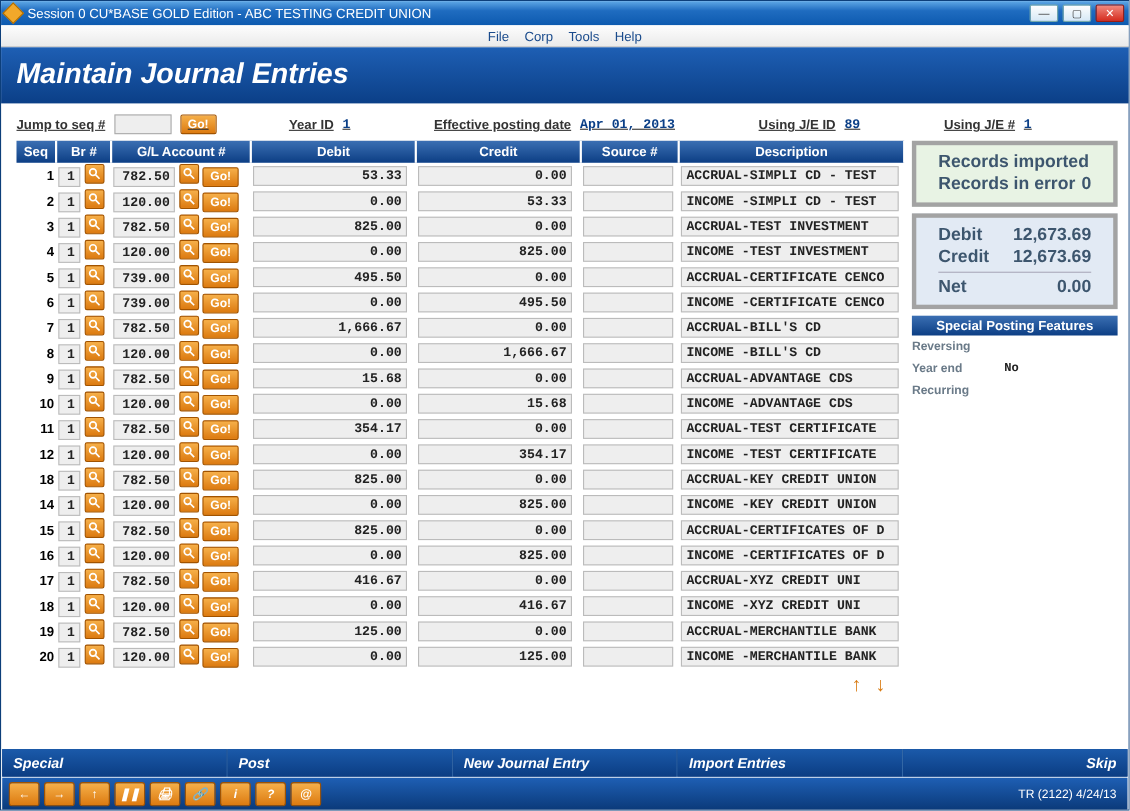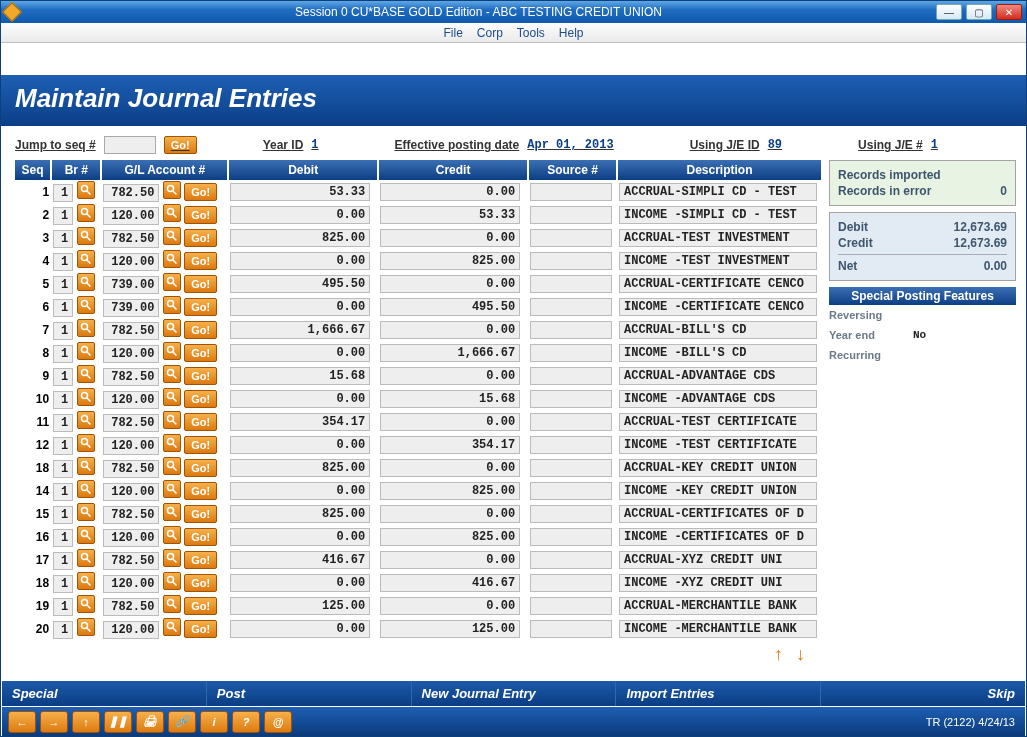--- a/index.html
+++ b/index.html
@@ -1,25 +1,25 @@
 <!DOCTYPE html>
 <html><head>
 <meta charset="utf-8">
 <style>
   * { box-sizing: border-box; margin: 0; padding: 0; }
   body { font-family: Tahoma, Arial, sans-serif; font-size: 11px; background: #fff; }
   .window { width: 1027px; height: 737px; border: 1px solid #0d3f7a; position: relative; background: #fff; }
-  .titlebar { height: 22px; background: linear-gradient(#5fa8e6,#1f6cc0 40%,#0d5aaf); color: #fff; display: flex; align-items: center; padding: 0 4px; font-size:12px;text-align:center; }
+  .titlebar { height: 22px; background: linear-gradient(#5fa8e6,#1f6cc0 40%,#0d5aaf); color: #fff; display: flex; align-items: center; padding: 0 4px; font-size:12px; }
   .titlebar .diamond { width:14px; height:14px; margin-right:6px; transform: rotate(45deg); background:#f2a82a; border:1px solid #aa6a00; }
   .titlebar .title { flex:1; }
   .titlebar .winbtn { display:inline-flex; width:26px; height:16px; margin-left:4px; border:1px solid #7aa; background:linear-gradient(#fefefe,#d6e8f6); border-radius:2px; align-items:center; justify-content:center; color:#333; font-size:10px; cursor:pointer;}
   .titlebar .close { background:linear-gradient(#f08a7f,#d52b1e); border-color:#9c1a10; color:#fff;}
   .menubar { height:20px; background:linear-gradient(#fdfdfd,#eaeaea); border-bottom:1px solid #c0c0c0; display:flex; align-items:center; padding:0 6px; gap:14px; color:#1a4b8c; font-size:12px;justify-content:center;}
   .menubar span { cursor:pointer; }
-  .header { background:linear-gradient(#1e5fb4,#0b3f87); color:#fff; padding:8px 14px 12px;margin-top:32px; }
+  .header { background:linear-gradient(#1e5fb4,#0b3f87); color:#fff; padding:8px 14px 12px; }
   .header h1 { font-style: italic; font-weight:bold; font-size:26px; font-family: Arial, sans-serif;}
   .filters { display:flex; align-items:center; padding:10px 14px 6px; gap:8px; color:#333; font-size:12px;text-decoration:underline;}
   .filters .lbl { font-weight:bold;}
   .filters input.seq { width:52px; height:18px; border:1px solid #aaa; background:#eee; text-align:right; padding:0 3px;}
   .btn-orange { background:linear-gradient(#f6b04a,#dc7a10); color:#fff; border:1px solid #a15300; height:18px; padding:0 6px; font-size:11px; font-weight:bold; border-radius:2px; cursor:pointer; display:inline-flex; align-items:center; justify-content:center;}
   .btn-orange.small { width:18px; padding:0;}
   .mono { font-family: "Courier New", monospace; font-weight:bold; color:#0b3f87;}
   .content { display:flex; padding:0 10px 0 14px; gap:6px; }
   .grid-area { }
   table.grid { border-collapse: collapse; }
@@ -27,21 +27,21 @@
   table.grid td { padding:1px 2px; height:21px; font-size:12px;}
   td.seq { text-align:right; font-weight:bold; width:38px; padding-right:4px;}
   td.br input, td.gl input, td.num input, td.src input, td.desc input { height:18px; border:1px solid #bbb; background:#eee; font-family:"Courier New",monospace; font-size:12px; font-weight:bold; color:#222; padding:0 4px;}
   td.br input { width:20px; text-align:right;}
   td.gl input { width:56px; text-align:right;}
   td.num input { width:140px; text-align:right;}
   td.src input { width:82px; text-align:right;}
   td.desc input { width:198px; text-align:left;}
   td.gl, td.br { white-space:nowrap;}
   .sidecol { width:190px; display:flex; flex-direction:column; gap:6px;}
-  .panel { border:1px solid #a3a3a3; padding:6px 8px; font-size:12px;}
+  .panel { border:4px solid #a3a3a3; padding:6px 20px; font-size:16px;}
   .panel.green { background:#e8f3e4;}
   .panel.blue { background:#e2eaf4;}
   .panel .row { display:flex; justify-content:space-between; padding:1px 0; font-weight:bold; color:#3d566e;}
   .panel hr { border:none; border-top:1px solid #aab; margin:3px 0;}
   .section-hdr { background:linear-gradient(#3b6fb3,#0c3e84); color:#fff; font-weight:bold; text-align:center; padding:2px 0; font-size:12px;}
   .features .row { display:flex; gap:14px; color:#6a7a88; font-weight:bold; padding:4px 0;}
   .features .row .v { font-family:"Courier New",monospace; color:#222;}
   .scroll-arrows { text-align:right; padding:4px 14px 0 0; color:#d87a10; font-size:18px; font-weight:bold;}
   .scroll-arrows span { cursor:pointer; margin:0 4px;}
   .footer-btns { position:absolute; bottom:30px; left:1px; right:1px; display:flex; background:#0c3e84;}

